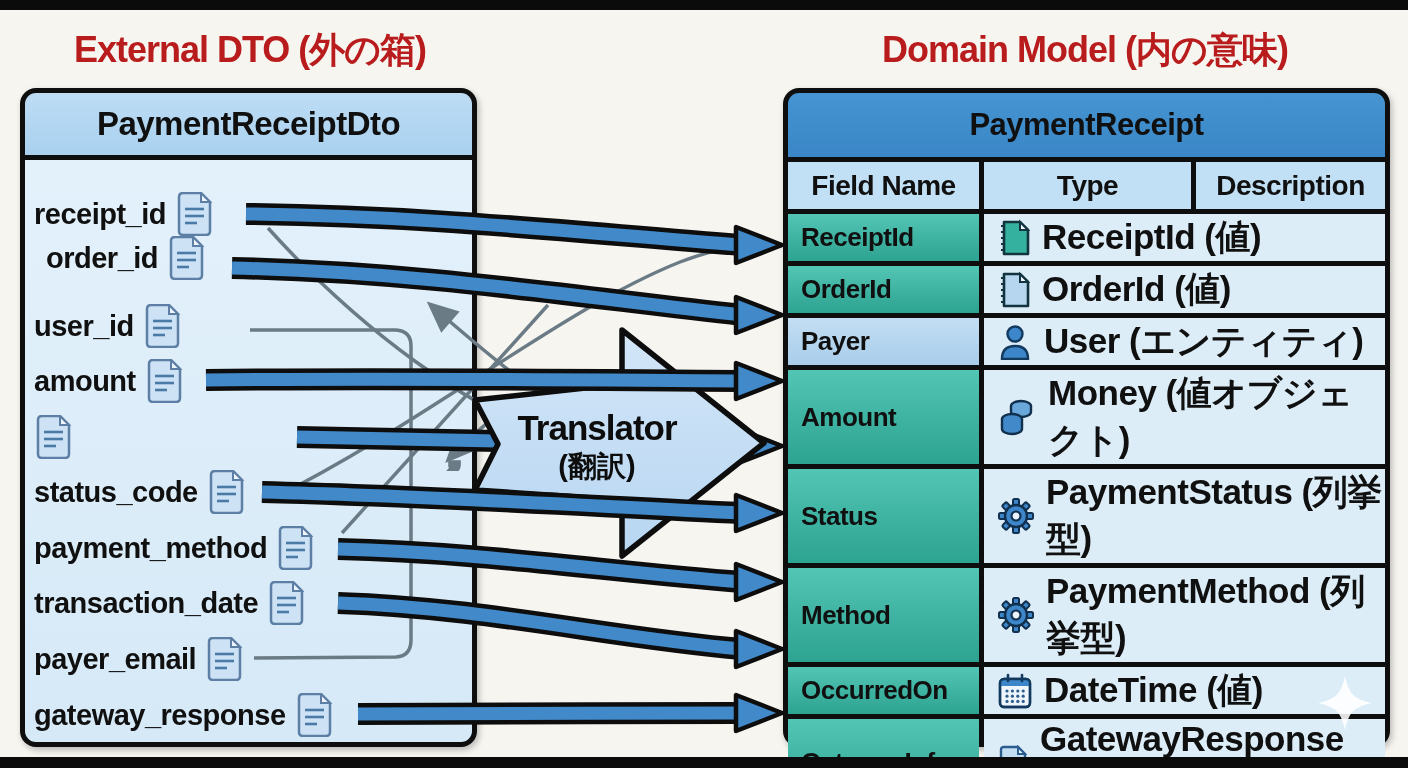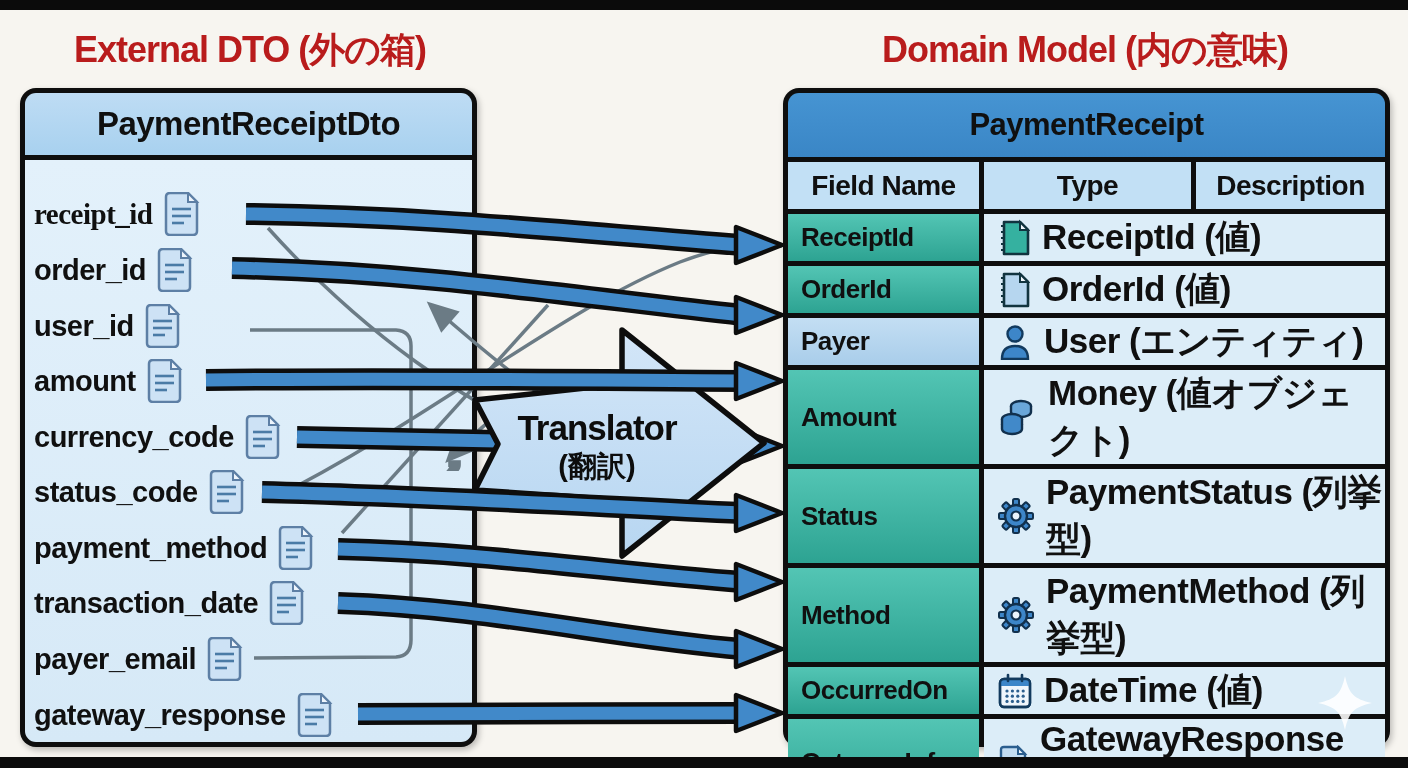--- a/index.html
+++ b/index.html
@@ -94,31 +94,31 @@
 
 <div class="big-title title-left">External DTO (外の箱)</div>
 <div class="big-title title-right">Domain Model (内の意味)</div>
 
 <div class="dto-box">
   <div class="dto-header">PaymentReceiptDto</div>
   <div class="dto-body"></div>
 </div>
 
 <div id="dto-fields">
-    <div class="dto-field" style="top: 192px; font-family: Liberation Serif, serif;">
+    <div class="dto-field" style="top: 192px;">
       <span>receipt_id</span>
       <svg class="doc-ic" width="38" height="44" viewBox="0 0 38 44">
     <path d="M4 5 Q4 1 8 1 L26 1 L35 10 L35 39 Q35 43 31 43 L8 43 Q4 43 4 39 z" fill="#cde2f5" stroke="#5d7fa5" stroke-width="2.5"></path>
     <path d="M26 1 L26 10 L35 10 z" fill="#eef5fc" stroke="#5d7fa5" stroke-width="2"></path>
     <line x1="10" y1="17" x2="29" y2="17" stroke="#4a7ba6" stroke-width="2.6"></line>
     <line x1="10" y1="24" x2="29" y2="24" stroke="#4a7ba6" stroke-width="2.6"></line>
     <line x1="10" y1="31" x2="22" y2="31" stroke="#4a7ba6" stroke-width="2.6"></line>
       </svg>
     </div>
-    <div class="dto-field" style="top: 248px;">
+    <div class="dto-field" style="top: 236px; margin-left: 12px;">
       <span>order_id</span>
       <svg class="doc-ic" width="38" height="44" viewBox="0 0 38 44">
     <path d="M4 5 Q4 1 8 1 L26 1 L35 10 L35 39 Q35 43 31 43 L8 43 Q4 43 4 39 z" fill="#cde2f5" stroke="#5d7fa5" stroke-width="2.5"></path>
     <path d="M26 1 L26 10 L35 10 z" fill="#eef5fc" stroke="#5d7fa5" stroke-width="2"></path>
     <line x1="10" y1="17" x2="29" y2="17" stroke="#4a7ba6" stroke-width="2.6"></line>
     <line x1="10" y1="24" x2="29" y2="24" stroke="#4a7ba6" stroke-width="2.6"></line>
     <line x1="10" y1="31" x2="22" y2="31" stroke="#4a7ba6" stroke-width="2.6"></line>
       </svg>
     </div>
     <div class="dto-field" style="top: 304px;">
@@ -135,21 +135,20 @@
       <span>amount</span>
       <svg class="doc-ic" width="38" height="44" viewBox="0 0 38 44">
     <path d="M4 5 Q4 1 8 1 L26 1 L35 10 L35 39 Q35 43 31 43 L8 43 Q4 43 4 39 z" fill="#cde2f5" stroke="#5d7fa5" stroke-width="2.5"></path>
     <path d="M26 1 L26 10 L35 10 z" fill="#eef5fc" stroke="#5d7fa5" stroke-width="2"></path>
     <line x1="10" y1="17" x2="29" y2="17" stroke="#4a7ba6" stroke-width="2.6"></line>
     <line x1="10" y1="24" x2="29" y2="24" stroke="#4a7ba6" stroke-width="2.6"></line>
     <line x1="10" y1="31" x2="22" y2="31" stroke="#4a7ba6" stroke-width="2.6"></line>
       </svg>
     </div>
     <div class="dto-field" style="top: 415px;">
-      <span>currency_code</span>
       <svg class="doc-ic" width="38" height="44" viewBox="0 0 38 44">
     <path d="M4 5 Q4 1 8 1 L26 1 L35 10 L35 39 Q35 43 31 43 L8 43 Q4 43 4 39 z" fill="#cde2f5" stroke="#5d7fa5" stroke-width="2.5"></path>
     <path d="M26 1 L26 10 L35 10 z" fill="#eef5fc" stroke="#5d7fa5" stroke-width="2"></path>
     <line x1="10" y1="17" x2="29" y2="17" stroke="#4a7ba6" stroke-width="2.6"></line>
     <line x1="10" y1="24" x2="29" y2="24" stroke="#4a7ba6" stroke-width="2.6"></line>
     <line x1="10" y1="31" x2="22" y2="31" stroke="#4a7ba6" stroke-width="2.6"></line>
       </svg>
     </div>
     <div class="dto-field" style="top: 470px;">
       <span>status_code</span>

